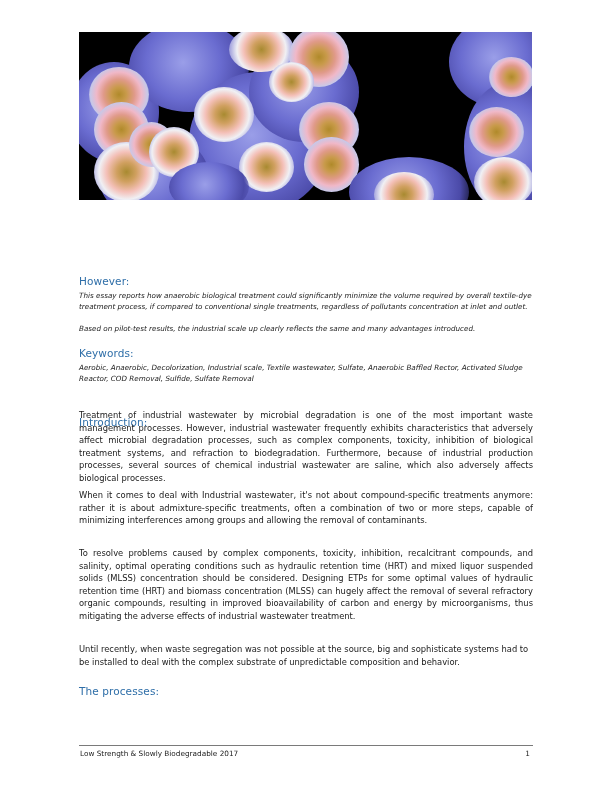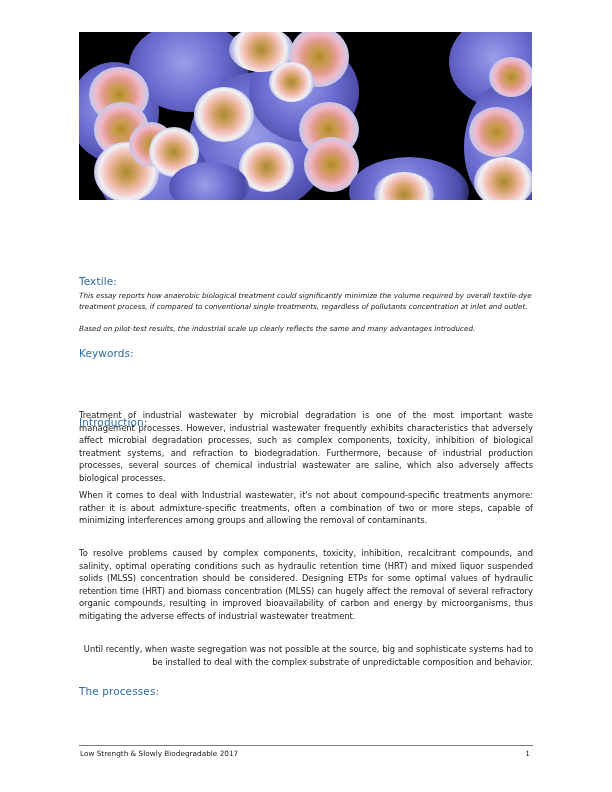--- a/index.html
+++ b/index.html
@@ -143,31 +143,32 @@
     <div class="blob cluster-white" style="left:295px;top:140px;width:60px;height:45px;"></div>
 
     <div class="blob cluster-blue" style="left:370px;top:-15px;width:100px;height:90px;"></div>
     <div class="blob cluster-blue" style="left:385px;top:50px;width:90px;height:130px;"></div>
     <div class="blob cluster-pink" style="left:410px;top:25px;width:45px;height:40px;"></div>
     <div class="blob cluster-pink" style="left:390px;top:75px;width:55px;height:50px;"></div>
     <div class="blob cluster-white" style="left:395px;top:125px;width:60px;height:50px;"></div>
   </div>
 
 
-  <h2 class="heading" style="top:275px;">Textile:</h2>
+  <h2 class="heading" style="top:275px;">However:</h2>
   <p class="abstract-text" style="top:323px;">Based on pilot-test results, the industrial scale up clearly reflects the same and many advantages introduced.</p>
   <p class="abstract-text" style="top:290px;">This essay reports how anaerobic biological treatment could significantly minimize the volume required by overall textile-dye treatment process, if compared to conventional single treatments, regardless of pollutants concentration at inlet and outlet.</p>
 
   <h2 class="heading" style="top:347px;">Keywords:</h2>
+  <p class="keywords-text" style="top:362px;">Aerobic, Anaerobic, Decolorization, Industrial scale, Textile wastewater, Sulfate, Anaerobic Baffled Rector, Activated Sludge Reactor, COD Removal, Sulfide, Sulfate Removal</p>
 
   <h2 class="heading" style="top:416px;">Introduction:</h2>
   <p class="body-p" style="top:409px;">Treatment of industrial wastewater by microbial degradation is one of the most important waste management processes. However, industrial wastewater frequently exhibits characteristics that adversely affect microbial degradation processes, such as complex components, toxicity, inhibition of biological treatment systems, and refraction to biodegradation. Furthermore, because of industrial production processes, several sources of chemical industrial wastewater are saline, which also adversely affects biological processes.</p>
   <p class="body-p" style="top:489px;">When it comes to deal with Industrial wastewater, it's not about compound-specific treatments anymore: rather it is about admixture-specific treatments, often a combination of two or more steps, capable of minimizing interferences among groups and allowing the removal of contaminants.</p>
   <p class="body-p" style="top:547px;">To resolve problems caused by complex components, toxicity, inhibition, recalcitrant compounds, and salinity, optimal operating conditions such as hydraulic retention time (HRT) and mixed liquor suspended solids (MLSS) concentration should be considered. Designing ETPs for some optimal values of hydraulic retention time (HRT) and biomass concentration (MLSS) can hugely affect the removal of several refractory organic compounds, resulting in improved bioavailability of carbon and energy by microorganisms, thus mitigating the adverse effects of industrial wastewater treatment.</p>
-  <p class="body-p left" style="top:643px;text-align:right;">Until recently, when waste segregation was not possible at the source, big and sophisticate systems had to be installed to deal with the complex substrate of unpredictable composition and behavior.</p>
+  <p class="body-p left" style="top:643px;">Until recently, when waste segregation was not possible at the source, big and sophisticate systems had to be installed to deal with the complex substrate of unpredictable composition and behavior.</p>
 
   <h2 class="heading" style="top:685px;">The processes:</h2>
 
   <div class="footer-rule"></div>
   <div class="footer-left">Low Strength &amp; Slowly Biodegradable 2017</div>
   <div class="footer-right">1</div>
 
 </div>
 
 </body></html>

